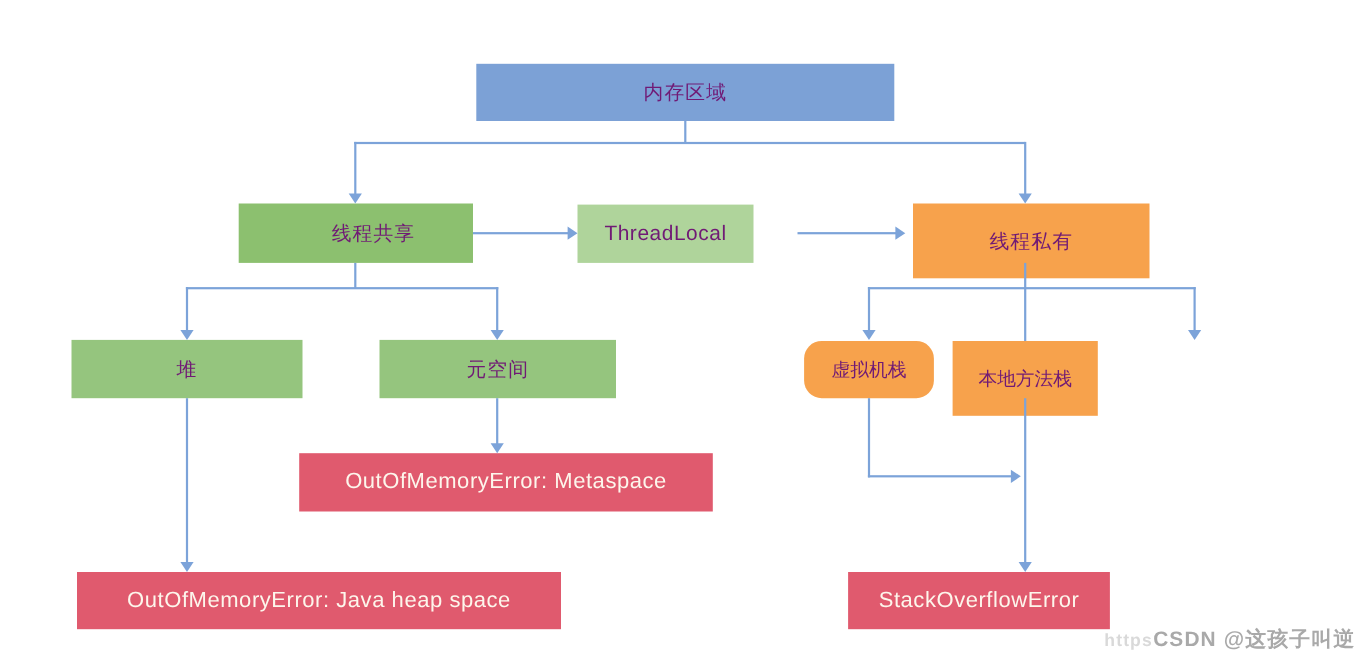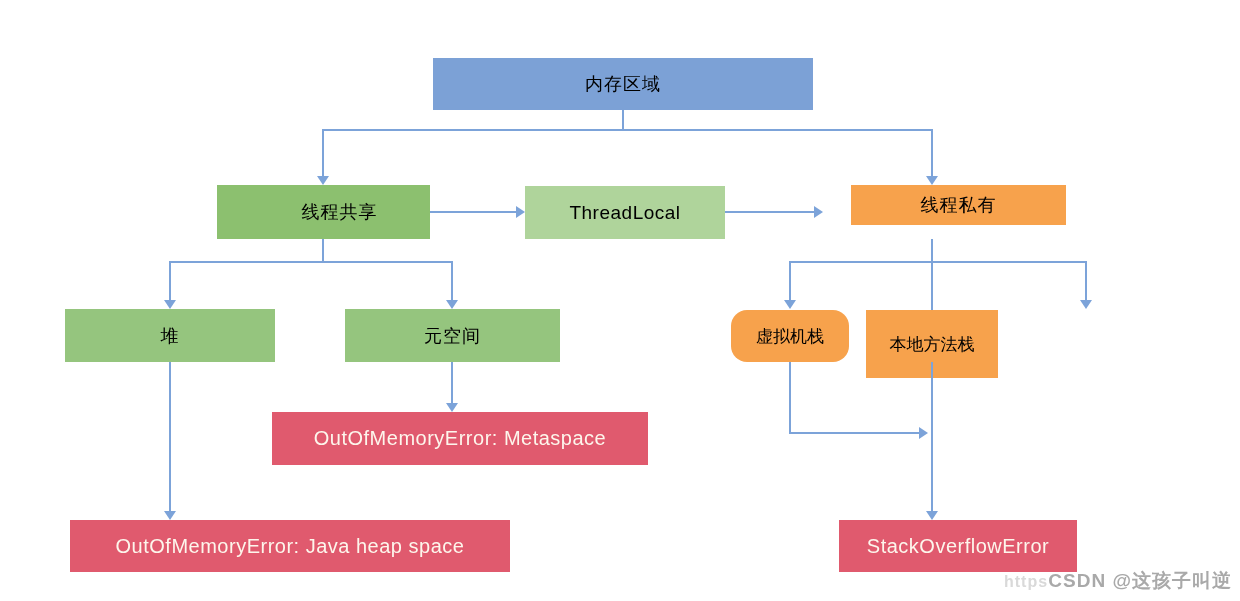--- a/index.html
+++ b/index.html
@@ -18,21 +18,21 @@
   body { font-family:"Liberation Sans","DejaVu Sans",sans-serif; }
   .canvas {
     position:relative;
     width:1240px; height:601px;
     background:#ffffff;
     overflow:hidden;
   }
   .node {
     position:absolute;
     display:flex; align-items:center; justify-content:center;
-    color:#000000;
+    color:#701a75;
     font-size:18px;
     letter-spacing:1px;
     text-align:center;
     white-space:nowrap;
   }
   .node.blue   { background:var(--c-blue); }
   .node.green  { background:var(--c-green);padding-left:32px; }
   .node.green2 { background:var(--c-greenlight); }
   .node.pale   { background:var(--c-greenpale); }
   .node.orange { background:var(--c-orange); }
@@ -73,38 +73,38 @@
 </style>
 </head>
 <body>
 
 <div class="canvas">
 
   <div class="node blue" style="left:433px; top:58px;  width:380px; height:52px;">内存区域</div>
 
   <div class="node green" style="left:217px; top:185px; width:213px; height:54px;">线程共享</div>
 
-  <div class="node pale" style="left:525px; top:186px; width:200px; height:53px;">ThreadLocal</div>
+  <div class="node pale" style="left:525px; top:186px; width:160px; height:53px;">ThreadLocal</div>
 
-  <div class="node orange" style="left:851px; top:185px; width:215px; height:40px;">线程私有</div>
+  <div class="node orange" style="left:830px; top:185px; width:215px; height:68px;">线程私有</div>
 
   <div class="node green2" style="left:65px;  top:309px; width:210px; height:53px;">堆</div>
 
   <div class="node green2" style="left:345px; top:309px; width:215px; height:53px;">元空间</div>
 
   <div class="node orange small" style="left:731px; top:310px; width:118px; height:52px;border-radius:16px;">虚拟机栈</div>
 
   <div class="node orange small" style="left:866px; top:310px; width:132px; height:68px;">本地方法栈</div>
 
 
   <div class="node red" style="left:272px; top:412px; width:376px; height:53px;">OutOfMemoryError: Metaspace</div>
 
   <div class="node red" style="left:70px;  top:520px; width:440px; height:52px;">OutOfMemoryError: Java heap space</div>
 
-  <div class="node red" style="left:839px; top:520px; width:238px; height:52px;">StackOverflowError</div>
+  <div class="node red" style="left:771px; top:520px; width:238px; height:52px;">StackOverflowError</div>
 
   <div class="line vline" style="left:622px; top:110px; height:20px;"></div>
   <div class="line hline" style="left:322px; top:129px; width:610px;"></div>
   <div class="line vline" style="left:322px; top:129px; height:48px;"></div>
   <div class="arr down" style="left:317px; top:176px;"></div>
   <div class="line vline" style="left:931px; top:129px; height:48px;"></div>
   <div class="arr down" style="left:926px; top:176px;"></div>
 
   <div class="line hline" style="left:430px; top:211px; width:88px;"></div>
   <div class="arr right" style="left:516px; top:206px;"></div>

